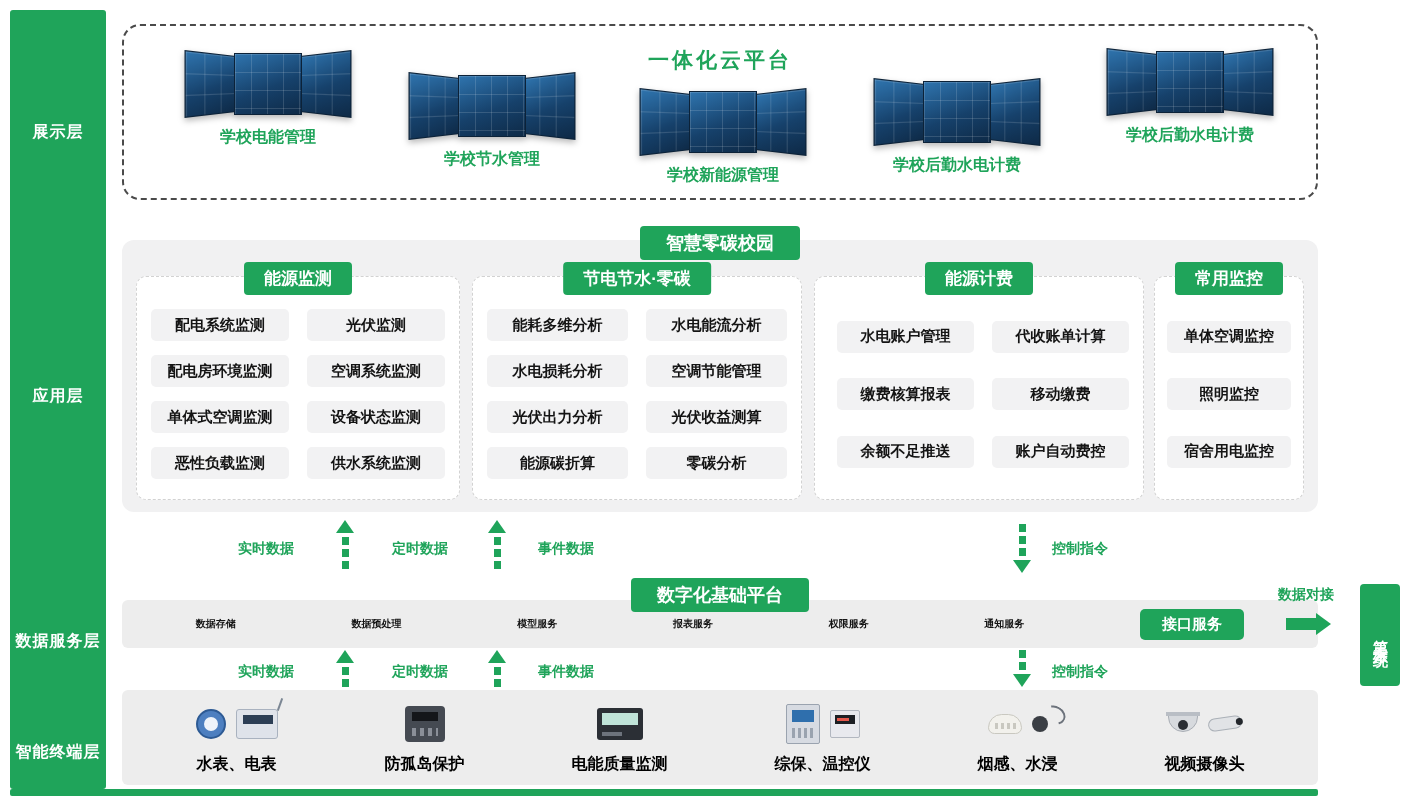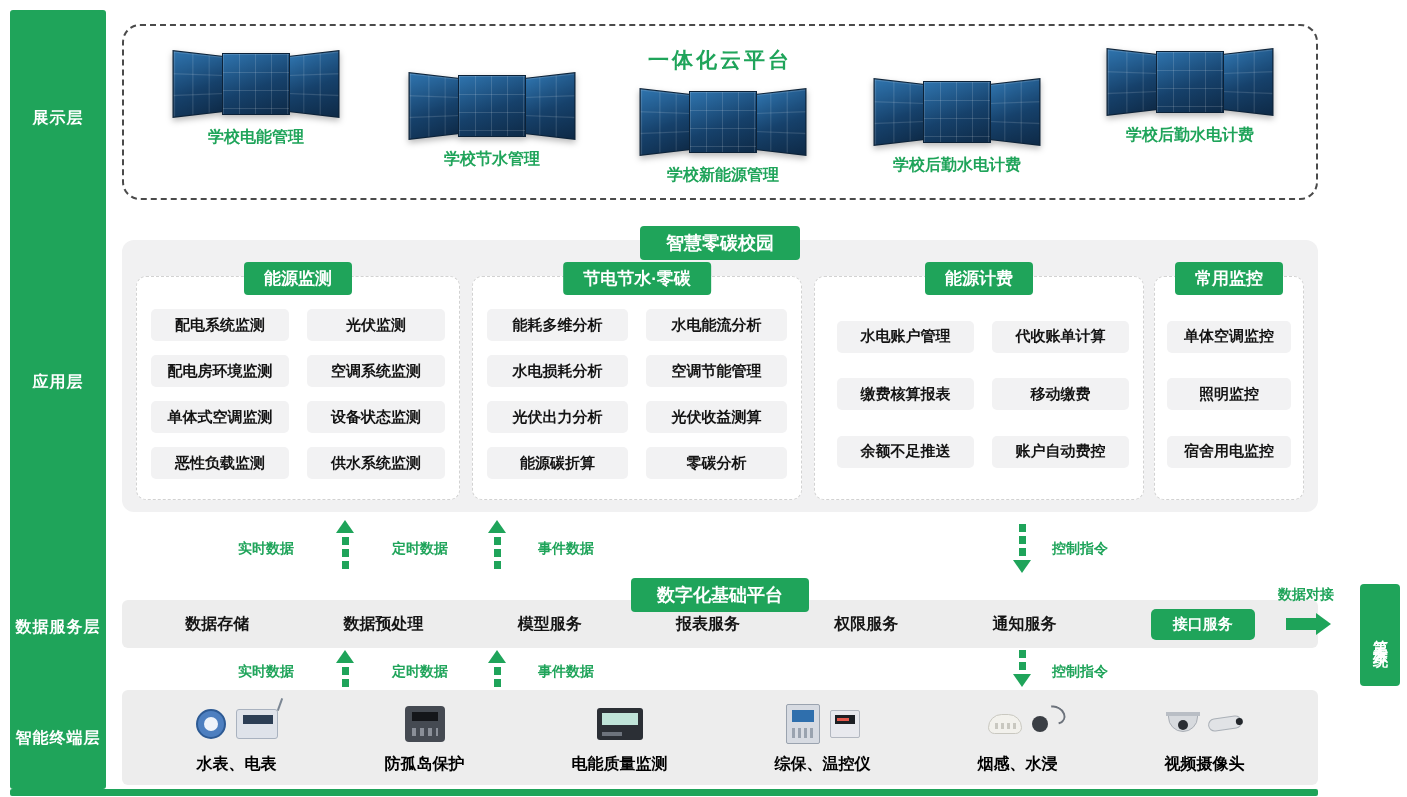--- a/index.html
+++ b/index.html
@@ -21,20 +21,21 @@
   }
   
   .sidebar{
     position:absolute;left:10px;top:10px;width:96px;height:779px;
     background:var(--green);border-radius:3px;
   }
   .sidebar-label{
     position:absolute;left:0;width:100%;
     color:#fff;font-size:16px;font-weight:700;text-align:center;
     letter-spacing:1px;
+    margin-top:14px;
   }
   
   .display-box{
     position:absolute;left:122px;top:24px;width:1196px;height:176px;
     border:2px dashed #4a4a4a;border-radius:18px;background:#fff;
   }
   .cloud-title{
     position:absolute;left:540px;top:46px;width:360px;text-align:center;
     color:var(--green);font-size:21px;font-weight:800;letter-spacing:3px;
   }
@@ -93,21 +94,21 @@
   .flow-arrow .head-up{width:0;height:0;border-left:9px solid transparent;border-right:9px solid transparent;border-bottom:13px solid var(--green)}
   .flow-arrow .head-down{width:0;height:0;border-left:9px solid transparent;border-right:9px solid transparent;border-top:13px solid var(--green)}
   .flow-arrow .seg{width:7px;height:8px;background:var(--green)}
   
   .service-bar{
     position:absolute;left:122px;top:600px;width:1196px;height:48px;
     background:var(--bar-gray);border-radius:6px;
     display:flex;align-items:center;justify-content:space-around;
     padding:0 16px;
   }
-  .service-item{font-size:16px;font-weight:700;color:#141414;white-space:nowrap}
+  .service-item{font-size:10px;font-weight:700;color:#141414;white-space:nowrap}
   .service-pill{
     background:var(--green);color:#fff;font-size:15px;font-weight:700;
     padding:6px 22px;border-radius:5px;white-space:nowrap;
   }
   .data-link-label{position:absolute;left:1278px;top:586px;color:var(--green);font-size:14px;font-weight:700;white-space:nowrap}
   .block-arrow{position:absolute;left:1286px;top:613px;display:flex;align-items:center}
   .block-arrow .bar{width:30px;height:12px;background:var(--green)}
   .block-arrow .tip{width:0;height:0;border-left:15px solid var(--green);border-top:11px solid transparent;border-bottom:11px solid transparent}
   .third-party{
     position:absolute;left:1360px;top:584px;width:40px;height:102px;
@@ -162,21 +163,21 @@
   <div class="sidebar">
     <div class="sidebar-label" style="top:98px">展示层</div>
     <div class="sidebar-label" style="top:362px">应用层</div>
     <div class="sidebar-label" style="top:607px">数据服务层</div>
     <div class="sidebar-label" style="top:718px">智能终端层</div>
   </div>
 
   <div class="display-box"></div>
   <div class="cloud-title">一体化云平台</div>
 
-  <div class="screen" style="left:166px;top:50px">
+  <div class="screen" style="left:178px;top:50px">
     <div class="videowall">
         <i class="vw left"></i>
         <i class="vw mid"></i>
         <i class="vw right"></i>
       </div>
     <div class="screen-label">学校电能管理</div>
   </div>
   <div class="screen" style="left:402px;top:72px">
     <div class="videowall">
         <i class="vw left"></i>

